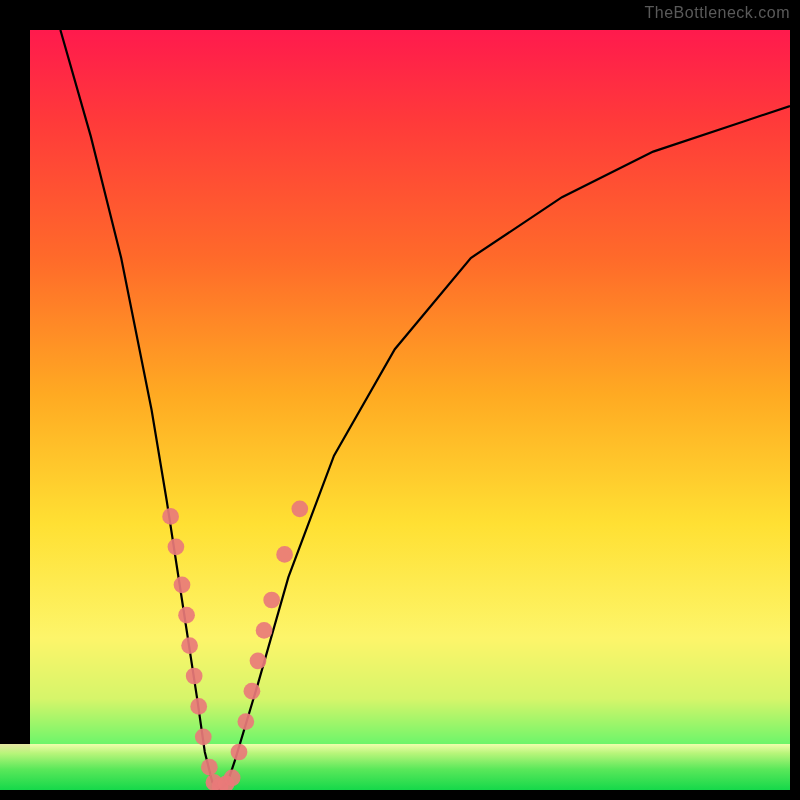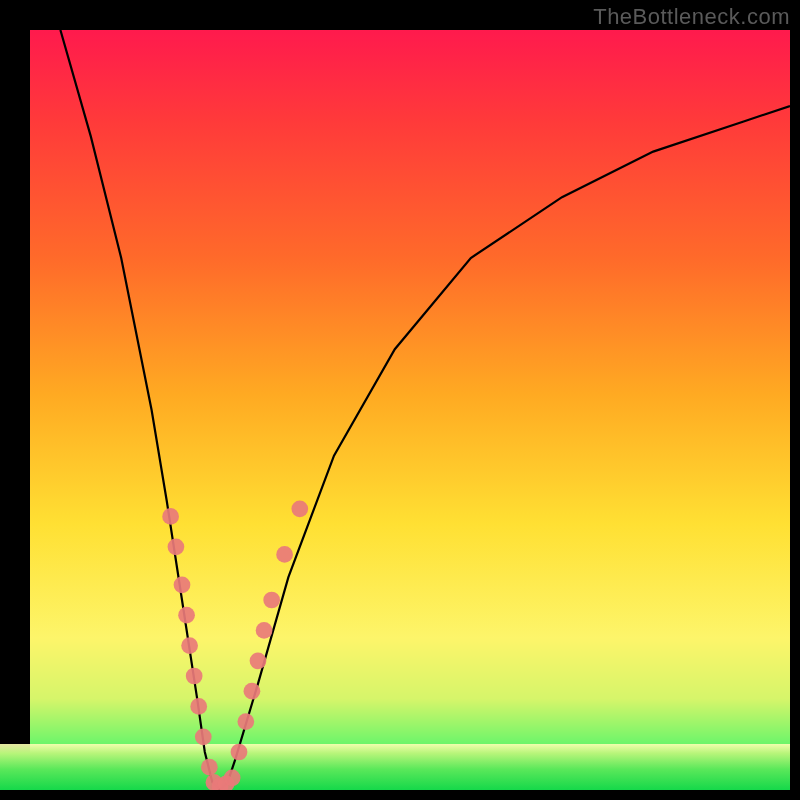--- a/index.html
+++ b/index.html
@@ -56,21 +56,21 @@
     left: 0;
     top: 0;
     width: 760px;
     height: 760px;
   }
   .watermark {
     position: absolute;
     top: 4px;
     right: 10px;
     color: #5a5a5a;
-    font-size: 22px;
+    font-size: 16px;
     font-weight: 500;
     letter-spacing: 0.5px;
     user-select: none;
   }
 </style>
 </head>
 <body>
 
 <div class="frame">
 

